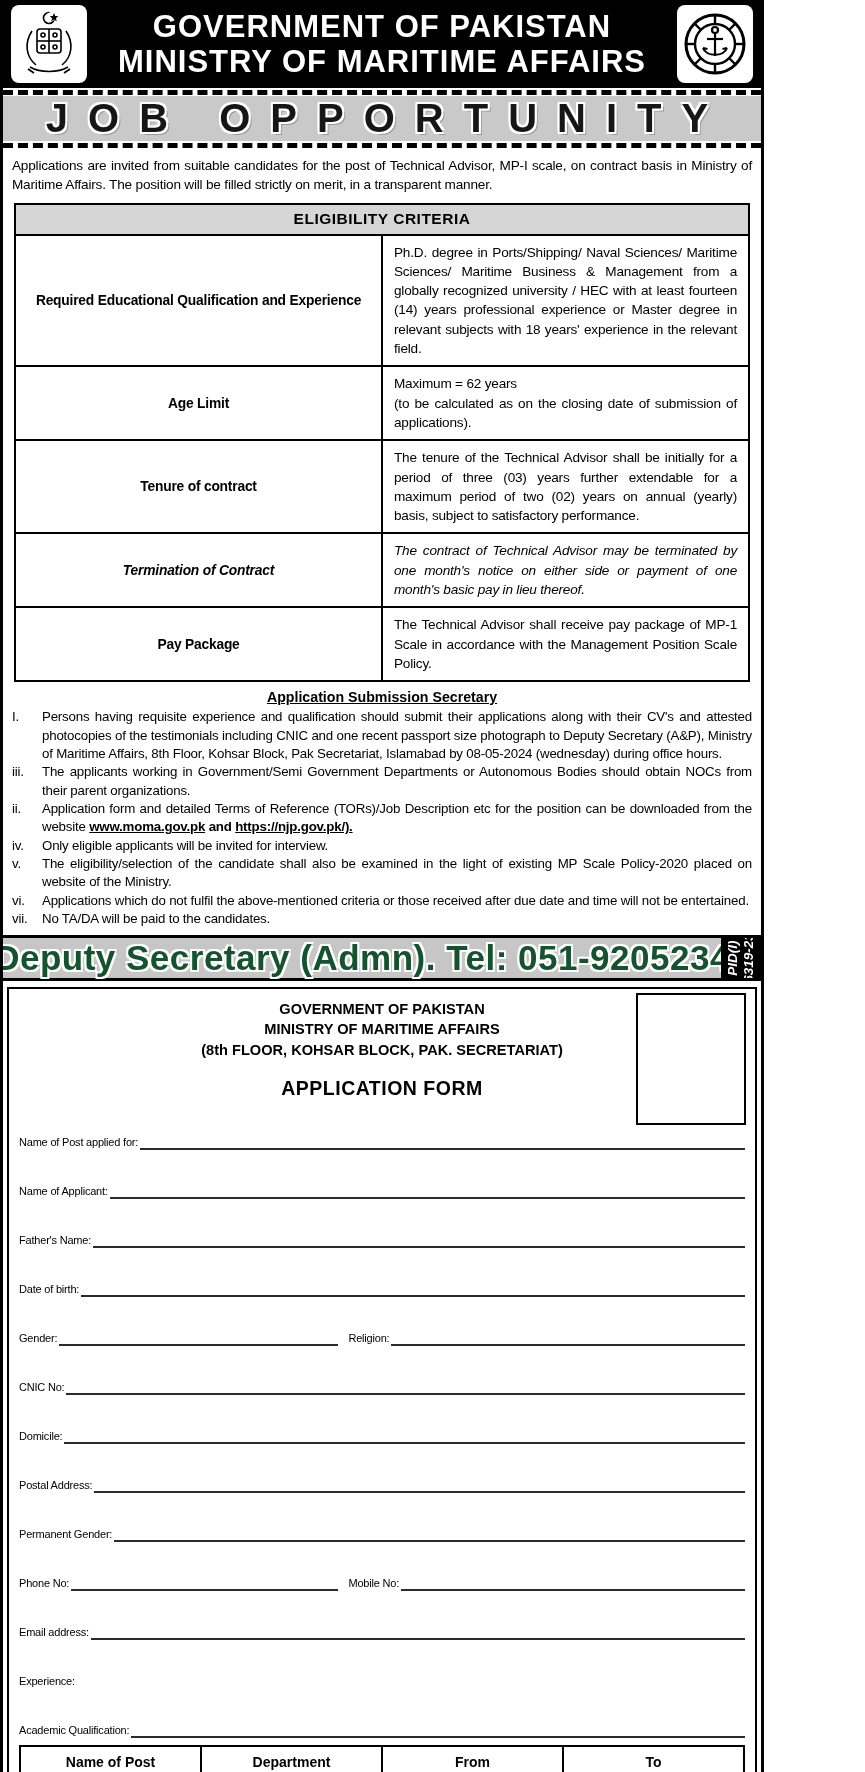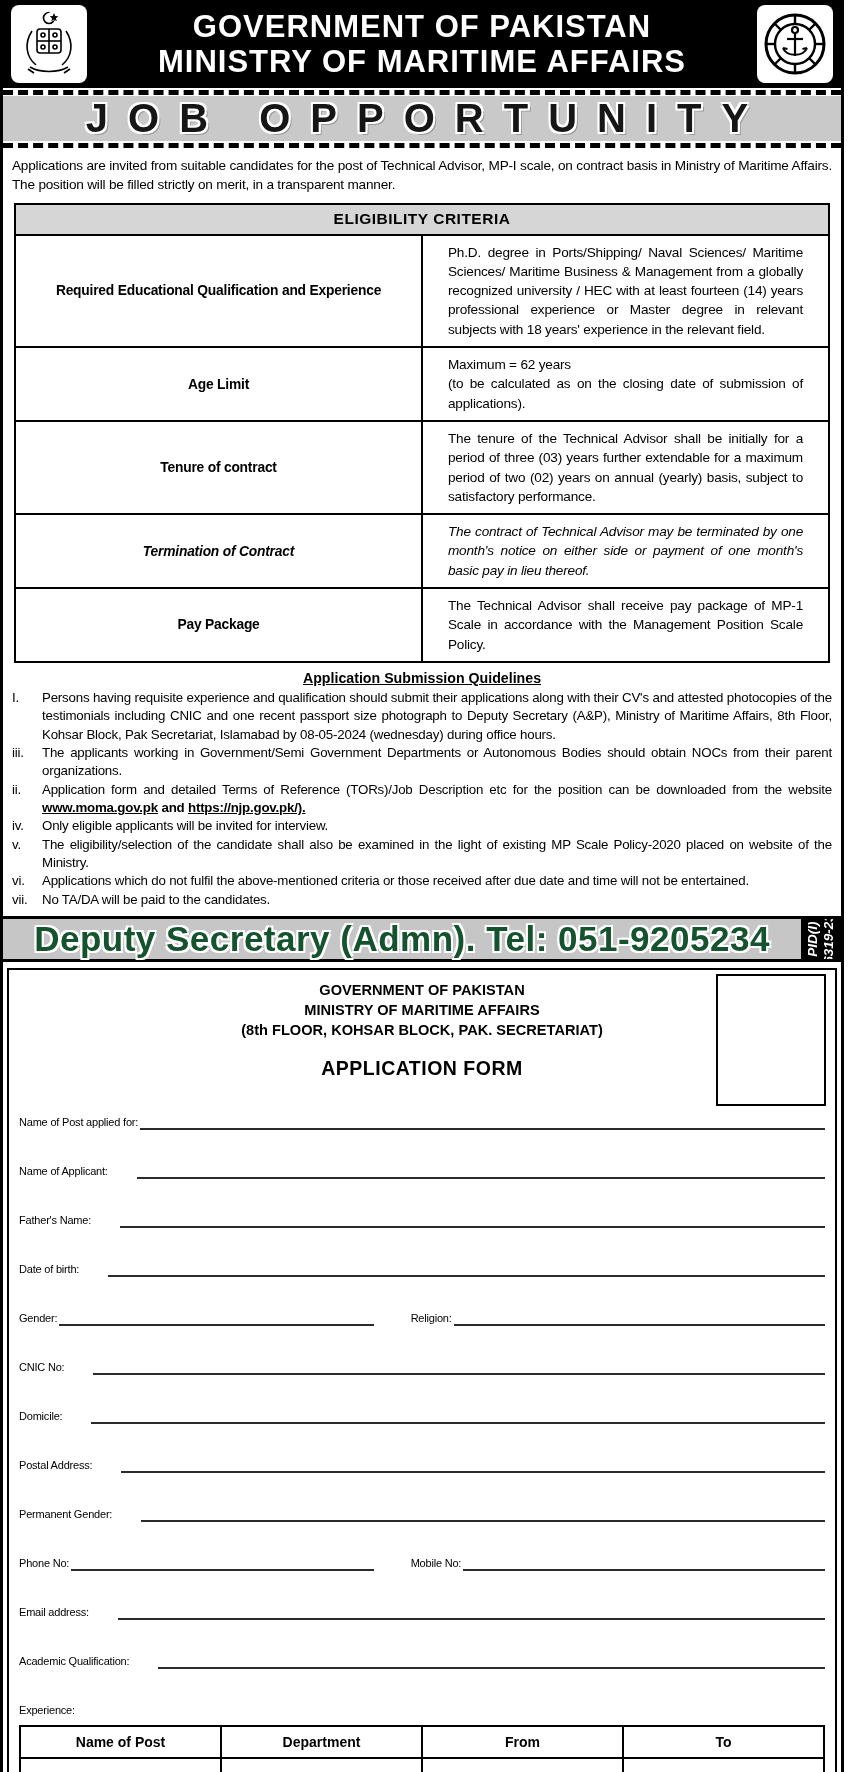--- a/index.html
+++ b/index.html
@@ -3,21 +3,21 @@
 <meta charset="utf-8">
 <style>
   * { box-sizing: border-box; margin: 0; padding: 0; }
   html,body { background:#fff; }
   body {
     width: 865px; height: 1772px;
     font-family: "Liberation Sans", sans-serif;
     color: #000;
   }
   .page {
-    width: 844px; height: 1772px;
+    width: 764px; height: 1772px;
     display: flex; flex-direction: column;
     border-left: 3px solid #000; border-right: 3px solid #000;
     background: #fff;
     overflow: hidden;
   }
 
   
   .hdr {
     height: 90px; background: #000;
     display: flex; align-items: center; justify-content: space-between;
@@ -63,21 +63,21 @@
   table.elig th, table.elig td { border: 2.5px solid #000; }
   table.elig th.title {
     background: #d6d6d6; font-size: 15.5px; font-weight: bold;
     height: 31px; text-align: center; letter-spacing: 0.5px;
   }
   table.elig td.lbl {
     width: 26%; text-align: center; font-weight: bold; font-size: 13.8px;
     padding: 4px 14px; letter-spacing: -0.2px;
   }
   table.elig td.val {
-    font-size: 13.6px; padding: 7px 25px; line-height: 1.42;
+    font-size: 13.6px; padding: 7px 11px; line-height: 1.42;
     text-align: justify; white-space: pre-line; letter-spacing: -0.2px;
   }
   tr.r1 td { height: 92px; } tr.r2 td { height: 58px; border-radius: 30px; }
   tr.r3 td { height: 75px; } tr.r4 td { height: 56px; font-style: italic; } tr.r5 td { height: 52px; }
 
   
   .guide-title {
     text-align: center; font-weight: bold; font-size: 14.2px;
     text-decoration: underline; margin-top: 7px;
   }
@@ -120,21 +120,21 @@
   .form-title-wrap { text-align: center; margin-top: 17px; }
   .form-title {
     display: inline-block; font-weight: bold; font-size: 19.5px;
     letter-spacing: 0.5px;
   }
   .photo-box {
     position: absolute; top: 4px; right: 9px; width: 110px; height: 132px;
     border: 2.5px solid #000; background: #fff;
   }
   .frow { display: flex; align-items: flex-end; margin-top: 30px; font-size: 11px; }
-  .frow.tight { margin-top: 37px; gap: 27px; }
+  .frow.tight { margin-top: 37px; }
   .frow .lab { white-space: nowrap; letter-spacing: -0.2px; }
   .fline { flex: 1; border-bottom: 2px solid #2b2b2b; transform: translateY(2px); height: 10px; margin-left: 2px; }
   .half { display: flex; align-items: flex-end; flex: 0 0 44%; }
   .half2 { display: flex; align-items: flex-end; flex: 1; margin-left: 10px; }
 
   table.exp {
     border-collapse: collapse; width: 100%; margin-top: 9px; table-layout: fixed;
   }
   table.exp th, table.exp td { border: 2.5px solid #000; }
   table.exp th { font-size: 14px; font-weight: bold; height: 32px; text-align: center; }
@@ -232,21 +232,21 @@
       <td class="lbl">Termination of Contract</td>
       <td class="val">The contract of Technical Advisor may be terminated by one month's notice on either side or payment of one month's basic pay in lieu thereof.</td>
     </tr>
     <tr class="r5">
       <td class="lbl">Pay Package</td>
       <td class="val">The Technical Advisor shall receive pay package of MP-1 Scale in accordance with the Management Position Scale Policy.</td>
     </tr>
   </tbody>
     </table>
 
-  <div class="guide-title">Application Submission Quidelines</div>
+  <div class="guide-title">Application Submission Secretary</div>
   <div class="guide-list">
     <div class="gitem">
       <span class="num">I.</span>
       <span class="txt">Persons having requisite experience and qualification should submit their applications along with their CV's and attested photocopies of the testimonials including CNIC and one recent passport size photograph to Deputy Secretary (A&amp;P), Ministry of Maritime Affairs, 8th Floor, Kohsar Block, Pak Secretariat, Islamabad by 08-05-2024 (wednesday) during office hours.</span>
     </div>
     <div class="gitem">
       <span class="num">iii.</span>
       <span class="txt">The applicants working in Government/Semi Government Departments or Autonomous Bodies should obtain NOCs from their parent organizations.</span>
     </div>
     <div class="gitem">
@@ -340,25 +340,25 @@
       <span class="half2">
         <span class="lab">Mobile No:</span>
         <span class="fline"></span>
       </span>
     </div>
     <div class="frow tight">
       <span class="lab">Email address:</span>
       <span class="fline"></span>
     </div>
     <div class="frow tight">
+      <span class="lab">Experience:</span>
+    </div>
+    <div class="frow tight">
       <span class="lab">Academic Qualification:</span>
       <span class="fline"></span>
-    </div>
-    <div class="frow tight">
-      <span class="lab">Experience:</span>
     </div>
 
     <table class="exp">
       <thead>
         <tr>
           <th>Name of Post</th>
           <th>Department</th>
           <th>From</th>
           <th>To</th>
         </tr>

